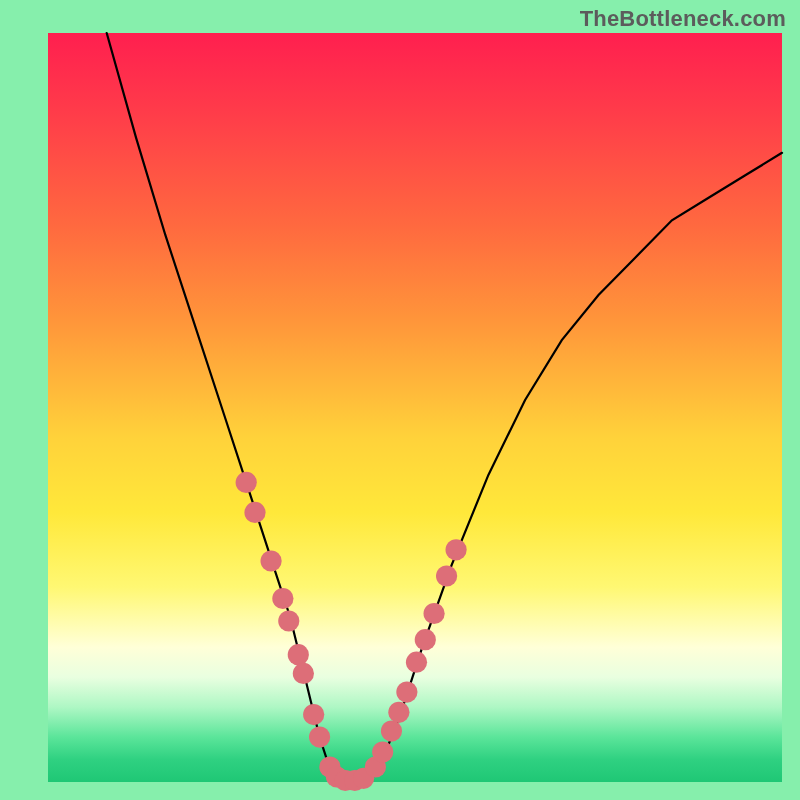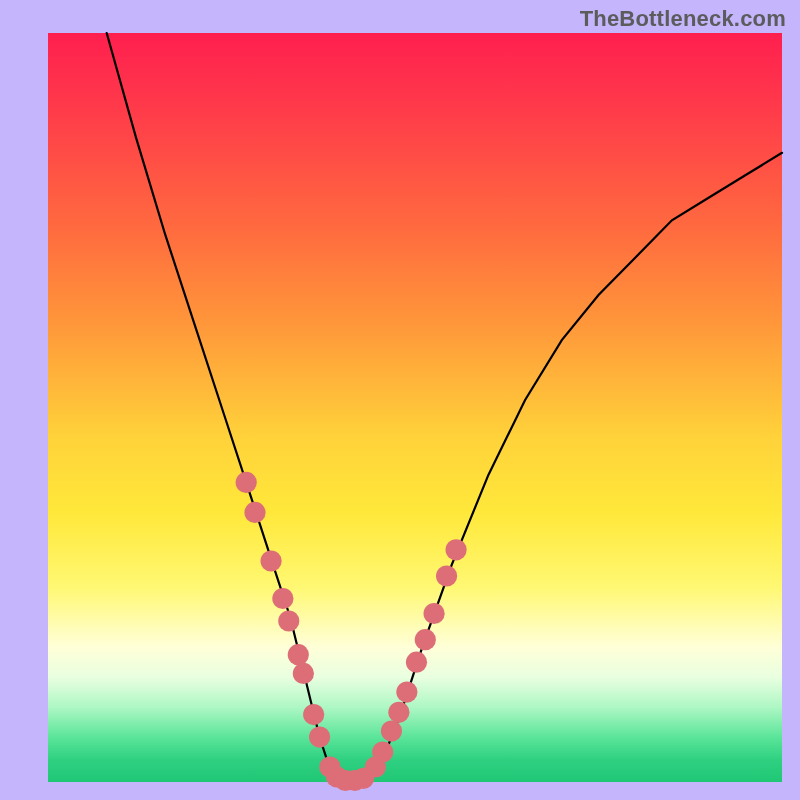--- a/index.html
+++ b/index.html
@@ -9,21 +9,21 @@
     height: 800px;
     background: #000;
     overflow: hidden;
   }
   .frame {
     position: absolute;
     left: 0;
     top: 0;
     width: 800px;
     height: 800px;
-    background: #c4b5fd;
+    background: #86efac;
   }
   .plot-area {
     position: absolute;
     left: 48px;
     top: 33px;
     width: 734px;
     height: 749px;
     background: linear-gradient(to bottom,
       #ff1f4f 0%,
       #ff3a4a 10%,

